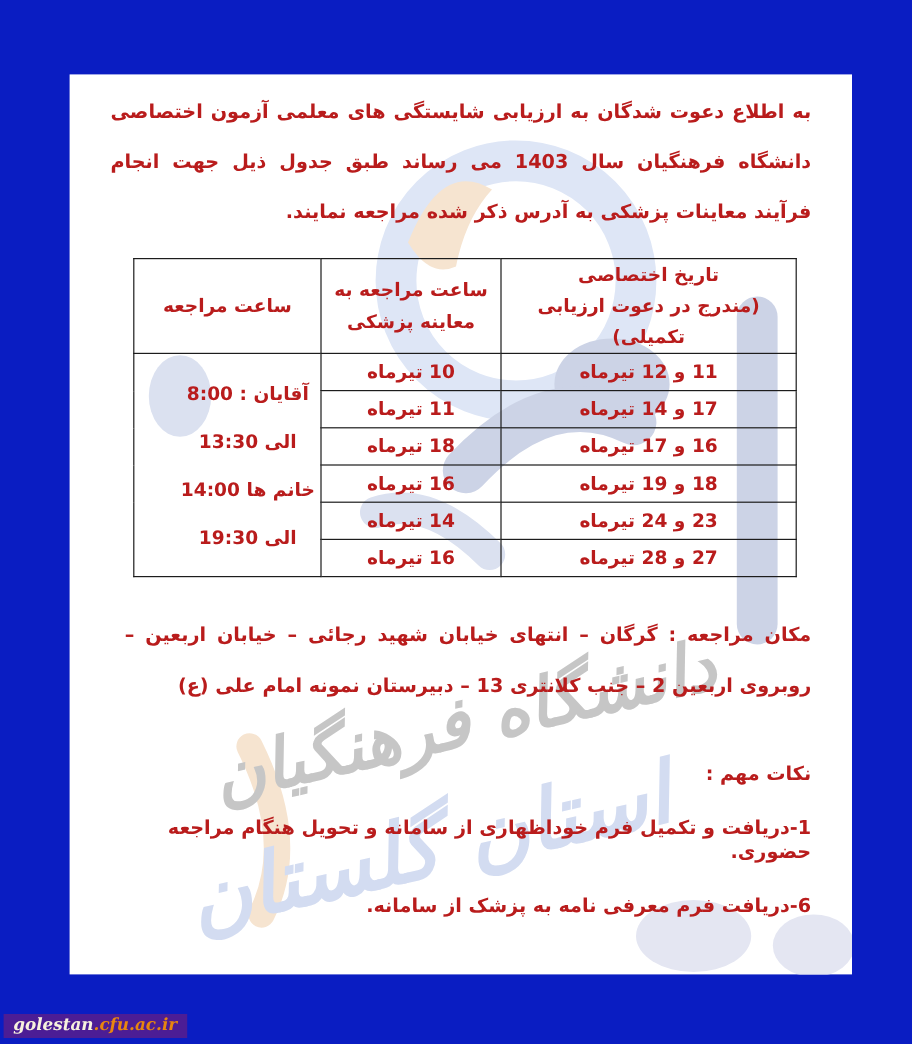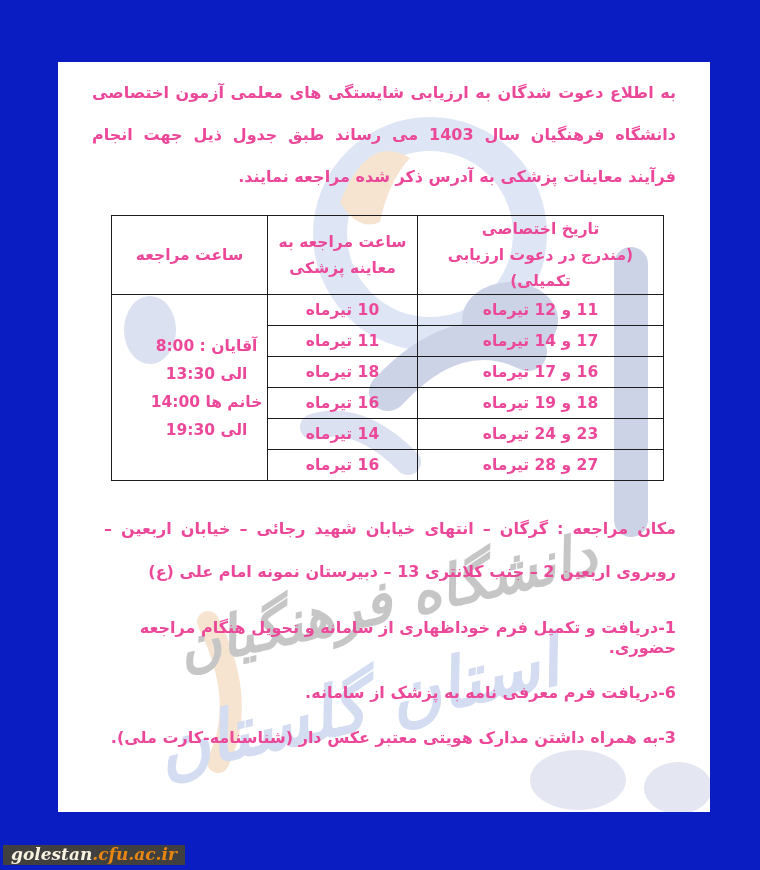--- a/index.html
+++ b/index.html
@@ -18,51 +18,51 @@
     position:absolute;z-index:0;font-style:italic;font-weight:bold;
     white-space:nowrap;pointer-events:none;letter-spacing:2px;
     font-family:"DejaVu Serif",serif;
   }
   .wm-university{color:#c6c6c6;font-size:58px;left:115px;top:505px;transform:rotate(-13deg);}
   .wm-province{color:#d3dcf1;font-size:70px;left:95px;top:602px;transform:rotate(-13deg);}
   
   .content{
     position:relative;z-index:1;direction:rtl;
     padding:10px 34px 0 34px;
-    color:#ec4899;font-weight:bold;
+    color:#b91c1c;font-weight:bold;
   }
   .intro{
     margin:0;font-size:16px;line-height:42px;text-align:justify;
   }
   table.schedule{
     border-collapse:collapse;table-layout:fixed;
     width:552px;margin:17px 12px 0 20px;
   }
   table.schedule th,table.schedule td{
     border:1.5px solid #1c1c1c;text-align:center;vertical-align:middle;
     font-size:15.5px;font-weight:bold;padding:0 4px;
   }
   table.schedule th{height:62px;}
   table.schedule td{height:30px;}
   .col-eval{width:246px;}
   .col-exam{width:150px;}
   .col-time{width:156px;}
   .hdr-line{line-height:26px;}
-  .time-cell div{line-height:28px;margin-left:34px;}
+  .time-cell div{line-height:40px;margin-left:34px;}
   .location{
     margin:26px 0 0 12px;font-size:16px;line-height:43px;text-align:justify;
   }
   .notes-title{margin:42px 0 0 0;font-size:16px;line-height:20px;}
   .note{margin:25px 0 0 0;font-size:16px;line-height:20px;}
   
   .badge{
     position:absolute;left:3px;top:845px;z-index:2;
-    background:#404040;padding:2px 8px 3px 8px;
+    background:#4c1d95;padding:2px 8px 3px 8px;
     font-family:"DejaVu Serif",serif;font-style:italic;font-weight:bold;
-    font-size:17px;line-height:15px;white-space:nowrap;
+    font-size:14px;line-height:15px;white-space:nowrap;
   }
   .badge .site-name{color:#f7f1dd;}
   .badge .site-domain{color:#e8860f;}
 </style>
 </head>
 <body>
 
 <div class="card">
 
   <svg class="wm-svg" viewBox="0 0 652 750" aria-hidden="true">
@@ -136,22 +136,22 @@
         </tr>
         <tr>
           <td>27 و 28 تیرماه</td>
           <td>16 تیرماه</td>
         </tr>
       </tbody>
     </table>
 
     <p class="location">مکان مراجعه : گرگان – انتهای خیابان شهید رجائی – خیابان اربعین – روبروی اربعین 2 – جنب کلانتری 13 – دبیرستان نمونه امام علی (ع)</p>
 
+    <p class="notes-title">نکات مهم :</p>
     <p class="note">1-دریافت و تکمیل فرم خوداظهاری از سامانه و تحویل هنگام مراجعه حضوری.</p>
     <p class="note">6-دریافت فرم معرفی نامه به پزشک از سامانه.</p>
-    <p class="note">3-به همراه داشتن مدارک هویتی معتبر عکس دار (شناسنامه-کارت ملی).</p>
 
   </div>
 </div>
 
 <div class="badge">
   <span class="site-name">golestan</span><span class="site-domain">.cfu.ac.ir</span>
 </div>
 
 </body></html>

